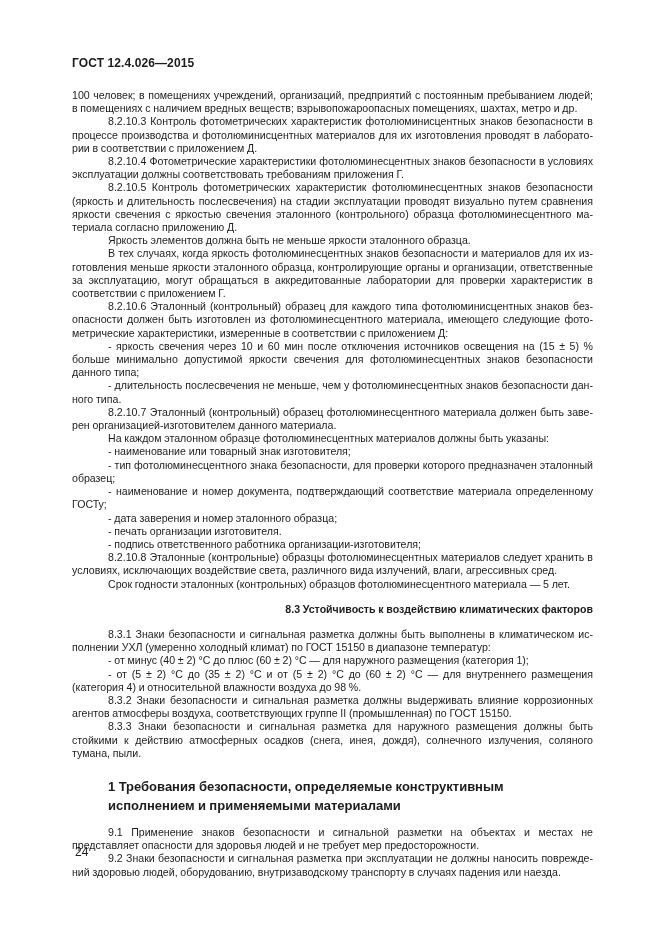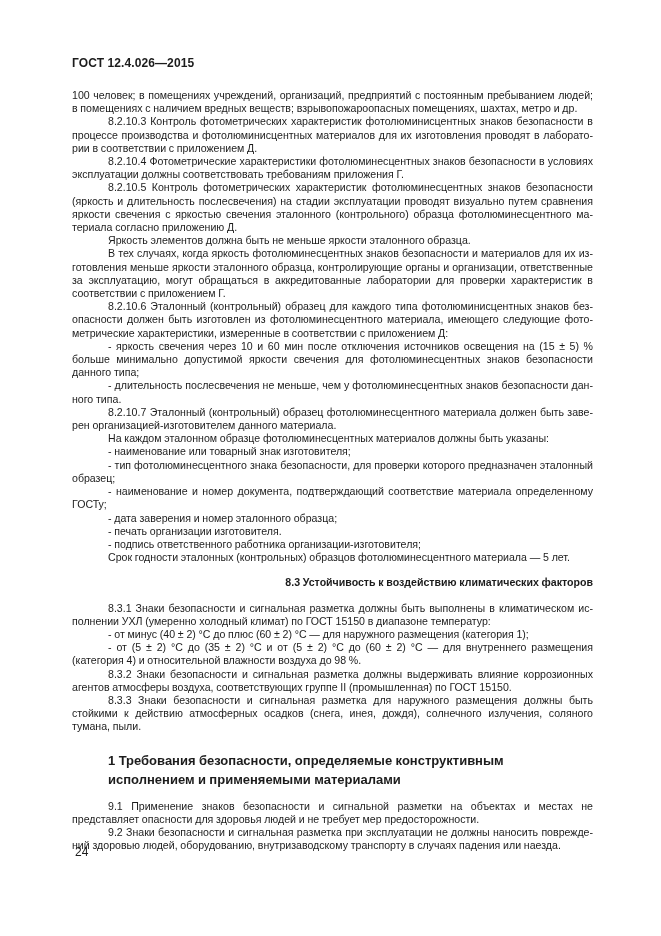--- a/index.html
+++ b/index.html
@@ -83,20 +83,21 @@
       <p class="paragraph">- яркость свечения через 10 и 60 мин после отключения источников освещения на (15 ± 5) % больше минимально допустимой яркости свечения для фотолюминесцентных знаков безопасности данного типа;</p>
       <p class="paragraph">- длительность послесвечения не меньше, чем у фотолюминесцентных знаков безопасности дан­ного типа.</p>
       <p class="paragraph">8.2.10.7 Эталонный (контрольный) образец фотолюминесцентного материала должен быть заве­рен организацией-изготовителем данного материала.</p>
       <p class="paragraph">На каждом эталонном образце фотолюминесцентных материалов должны быть указаны:</p>
       <p class="paragraph">- наименование или товарный знак изготовителя;</p>
       <p class="paragraph">- тип фотолюминесцентного знака безопасности, для проверки которого предназначен эталонный образец;</p>
       <p class="paragraph">- наименование и номер документа, подтверждающий соответствие материала определенному ГОСТу;</p>
       <p class="paragraph">- дата заверения и номер эталонного образца;</p>
       <p class="paragraph">- печать организации изготовителя.</p>
       <p class="paragraph">- подпись ответственного работника организации-изготовителя;</p>
+      <p class="paragraph">8.2.10.8 Эталонные (контрольные) образцы фотолюминесцентных материалов следует хранить в условиях, исключающих воздействие света, различного вида излучений, влаги, агрессивных сред.</p>
       <p class="paragraph">Срок годности эталонных (контрольных) образцов фотолюминесцентного материала — 5 лет.</p>
       <h3 class="subsection-heading">8.3 Устойчивость к воздействию климатических факторов</h3>
       <p class="paragraph">8.3.1 Знаки безопасности и сигнальная разметка должны быть выполнены в климатическом ис­полнении УХЛ (умеренно холодный климат) по ГОСТ 15150 в диапазоне температур:</p>
       <p class="paragraph">- от минус (40 ± 2) °С до плюс (60 ± 2) °С — для наружного размещения (категория 1);</p>
       <p class="paragraph">- от (5 ± 2) °С до (35 ± 2) °С и от (5 ± 2) °С до (60 ± 2) °С — для внутреннего размещения (категория 4) и относительной влажности воздуха до 98 %.</p>
       <p class="paragraph">8.3.2 Знаки безопасности и сигнальная разметка должны выдерживать влияние коррозионных агентов атмосферы воздуха, соответствующих группе II (промышленная) по ГОСТ 15150.</p>
       <p class="paragraph">8.3.3 Знаки безопасности и сигнальная разметка для наружного размещения должны быть стойкими к действию атмосферных осадков (снега, инея, дождя), солнечного излучения, соляного тумана, пыли.</p>
       <h2 class="section-heading">1 Требования безопасности, определяемые конструктивным исполнением и применяемыми материалами</h2>
       <p class="paragraph">9.1 Применение знаков безопасности и сигнальной разметки на объектах и местах не представля­ет опасности для здоровья людей и не требует мер предосторожности.</p>
       <p class="paragraph">9.2 Знаки безопасности и сигнальная разметка при эксплуатации не должны наносить поврежде­ний здоровью людей, оборудованию, внутризаводскому транспорту в случаях падения или наезда.</p>

